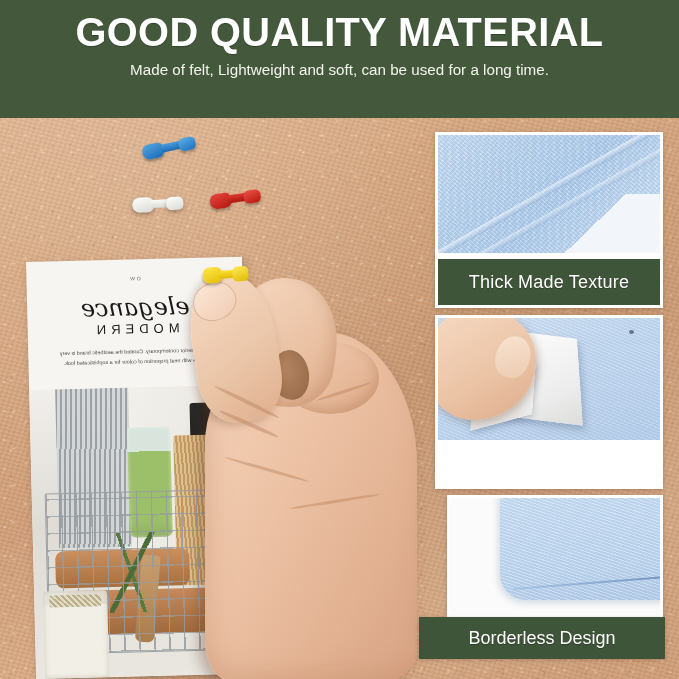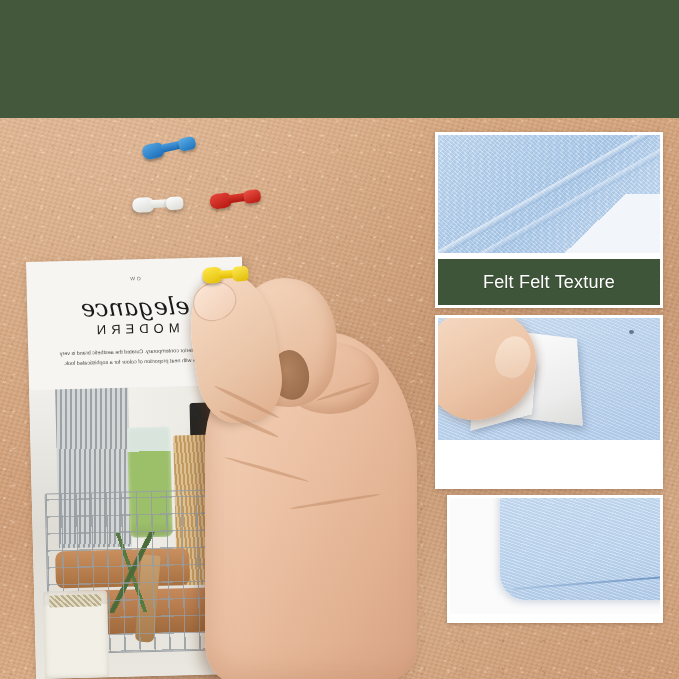--- a/index.html
+++ b/index.html
@@ -531,43 +531,48 @@
       <div class="crease c1"></div>
       <div class="crease c2"></div>
       <div class="crease c3"></div>
       <div class="crease c4"></div>
       <div class="crease c5"></div>
     </div>
   </div>
 
   <div class="header">
     <div class="header-curve"></div>
+    <div class="header-inner">
+      <div class="title">GOOD QUALITY MATERIAL</div>
+      <div class="subtitle">Made of felt, Lightweight and soft, can be used for a long time.</div>
+    </div>
   </div>
 
   <div class="card" id="card-felt">
     <div class="card-photo">
       <div class="felt-bg"></div>
       <div class="felt-fold ff1"></div>
       <div class="felt-fold ff2"></div>
       <div class="felt-white-corner"></div>
     </div>
-    <div class="card-caption">Felt Felt Texture</div>
+    <div class="card-caption">Thick Made Texture</div>
   </div>
 
   <div class="card" id="card-tape">
     <div class="card-photo">
       <div class="tape-bg"></div>
       <div class="tape-speck"></div>
       <div class="tape-white"></div>
       <div class="tape-flap"></div>
       <div class="tape-hand"></div>
     </div>
   </div>
 
   <div class="card" id="card-border">
     <div class="card-photo">
       <div class="bd-bg"></div>
       <div class="bd-panel"></div>
       <div class="bd-edge"></div>
     </div>
   </div>
+  <div id="caption-border">Borderless Design</div>
 
 </div>
 
 </body></html>

